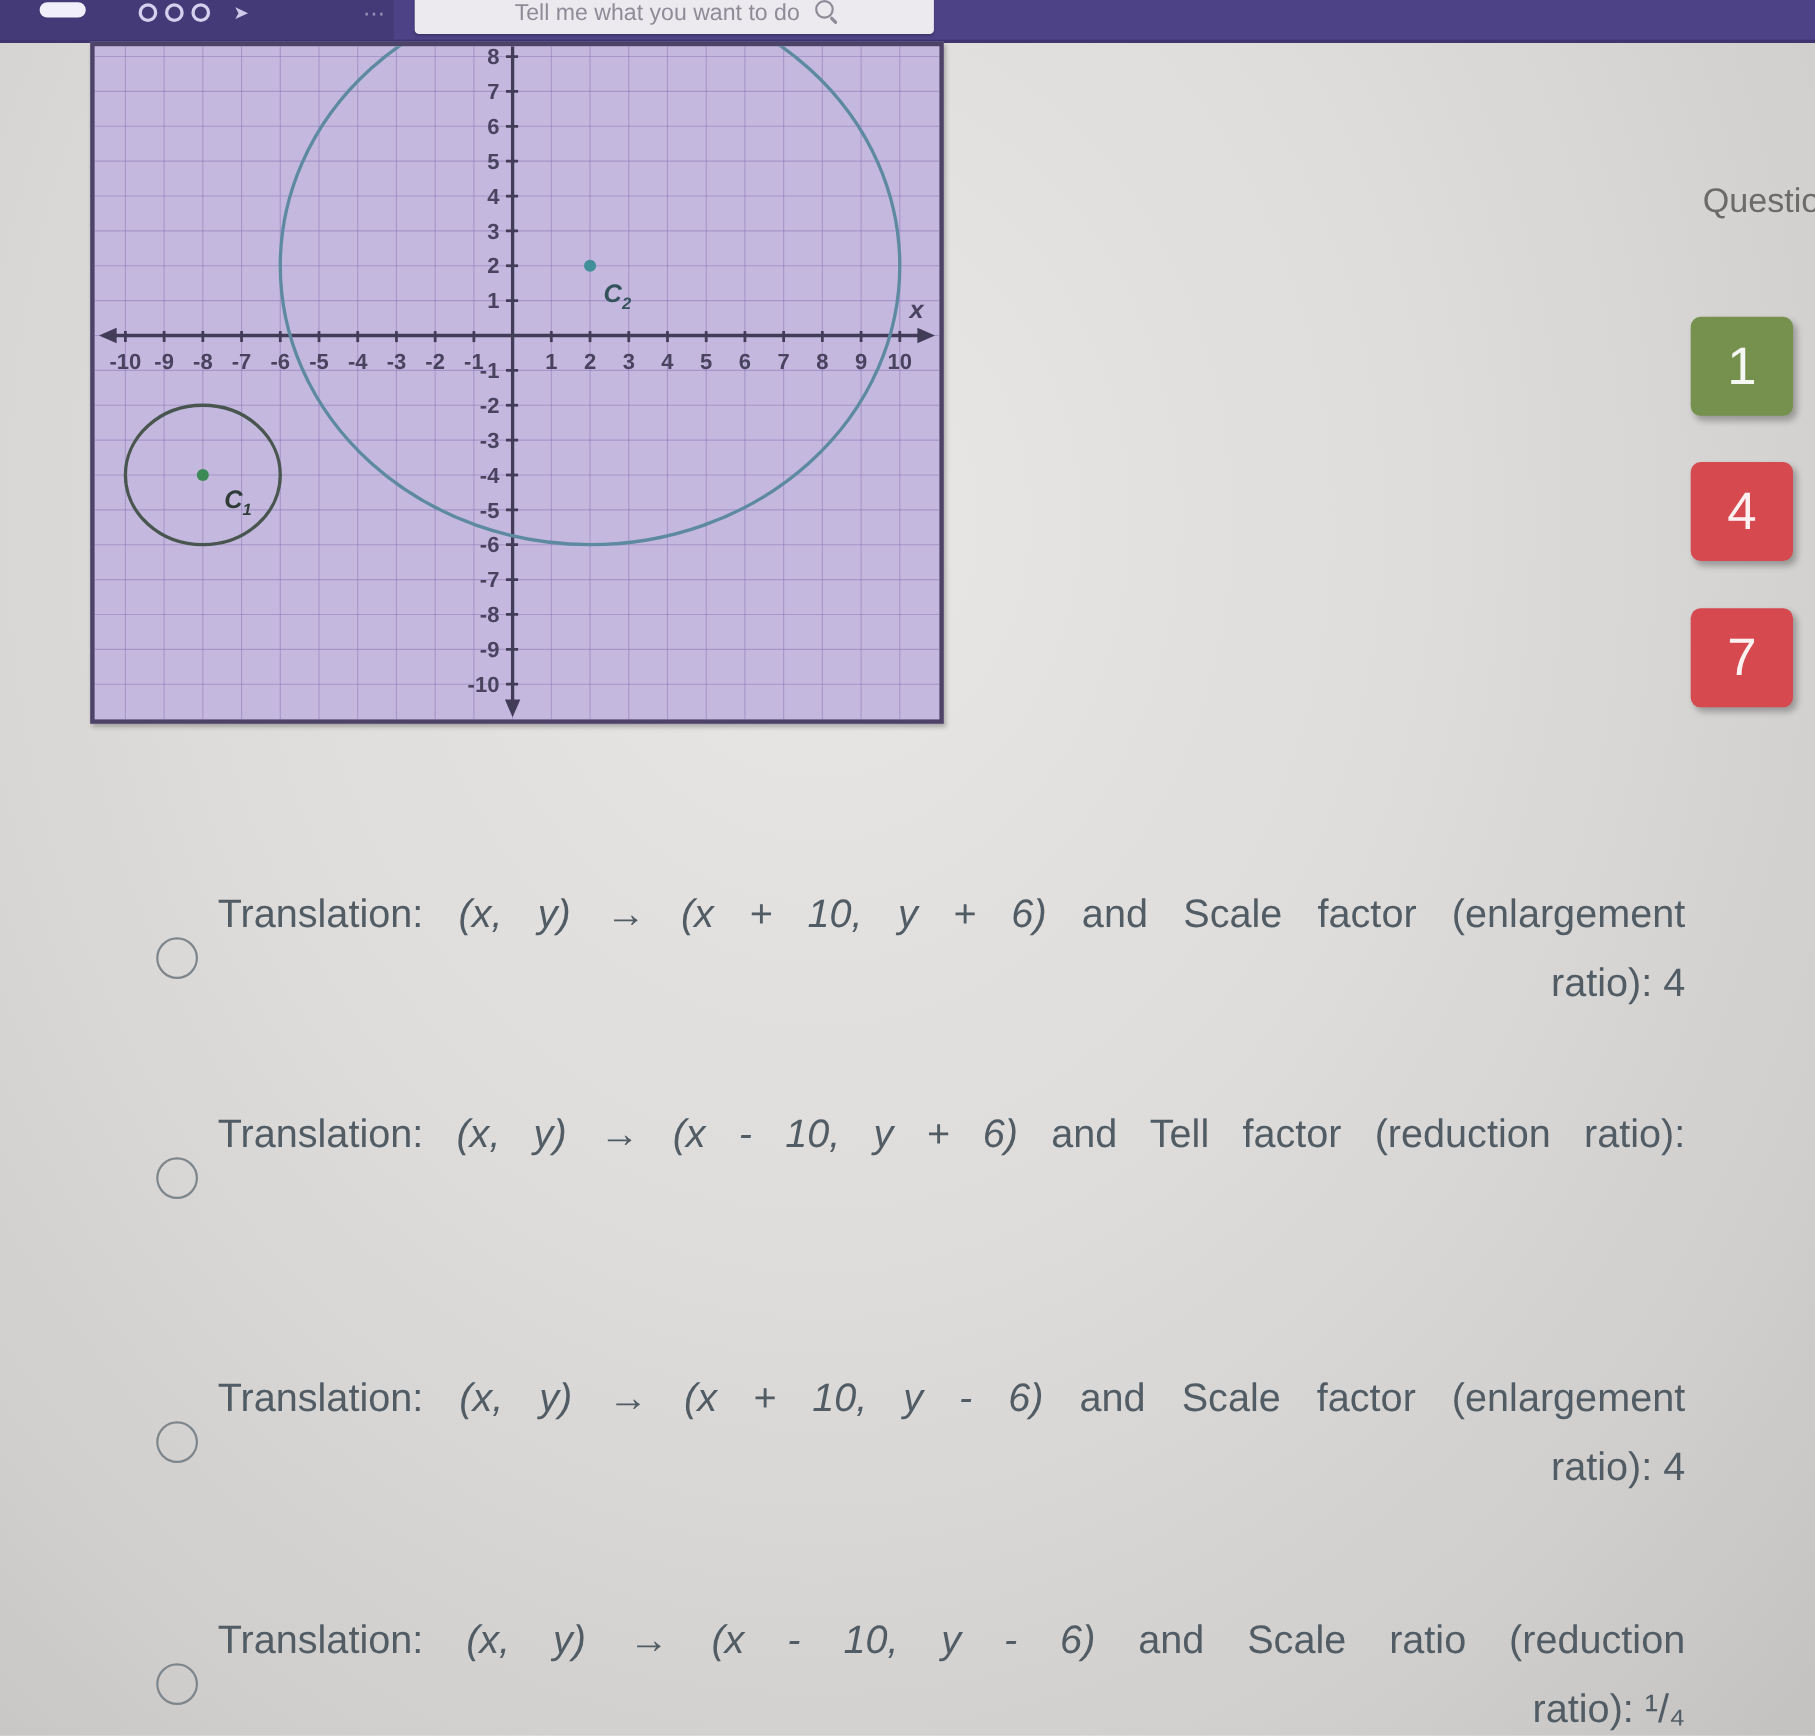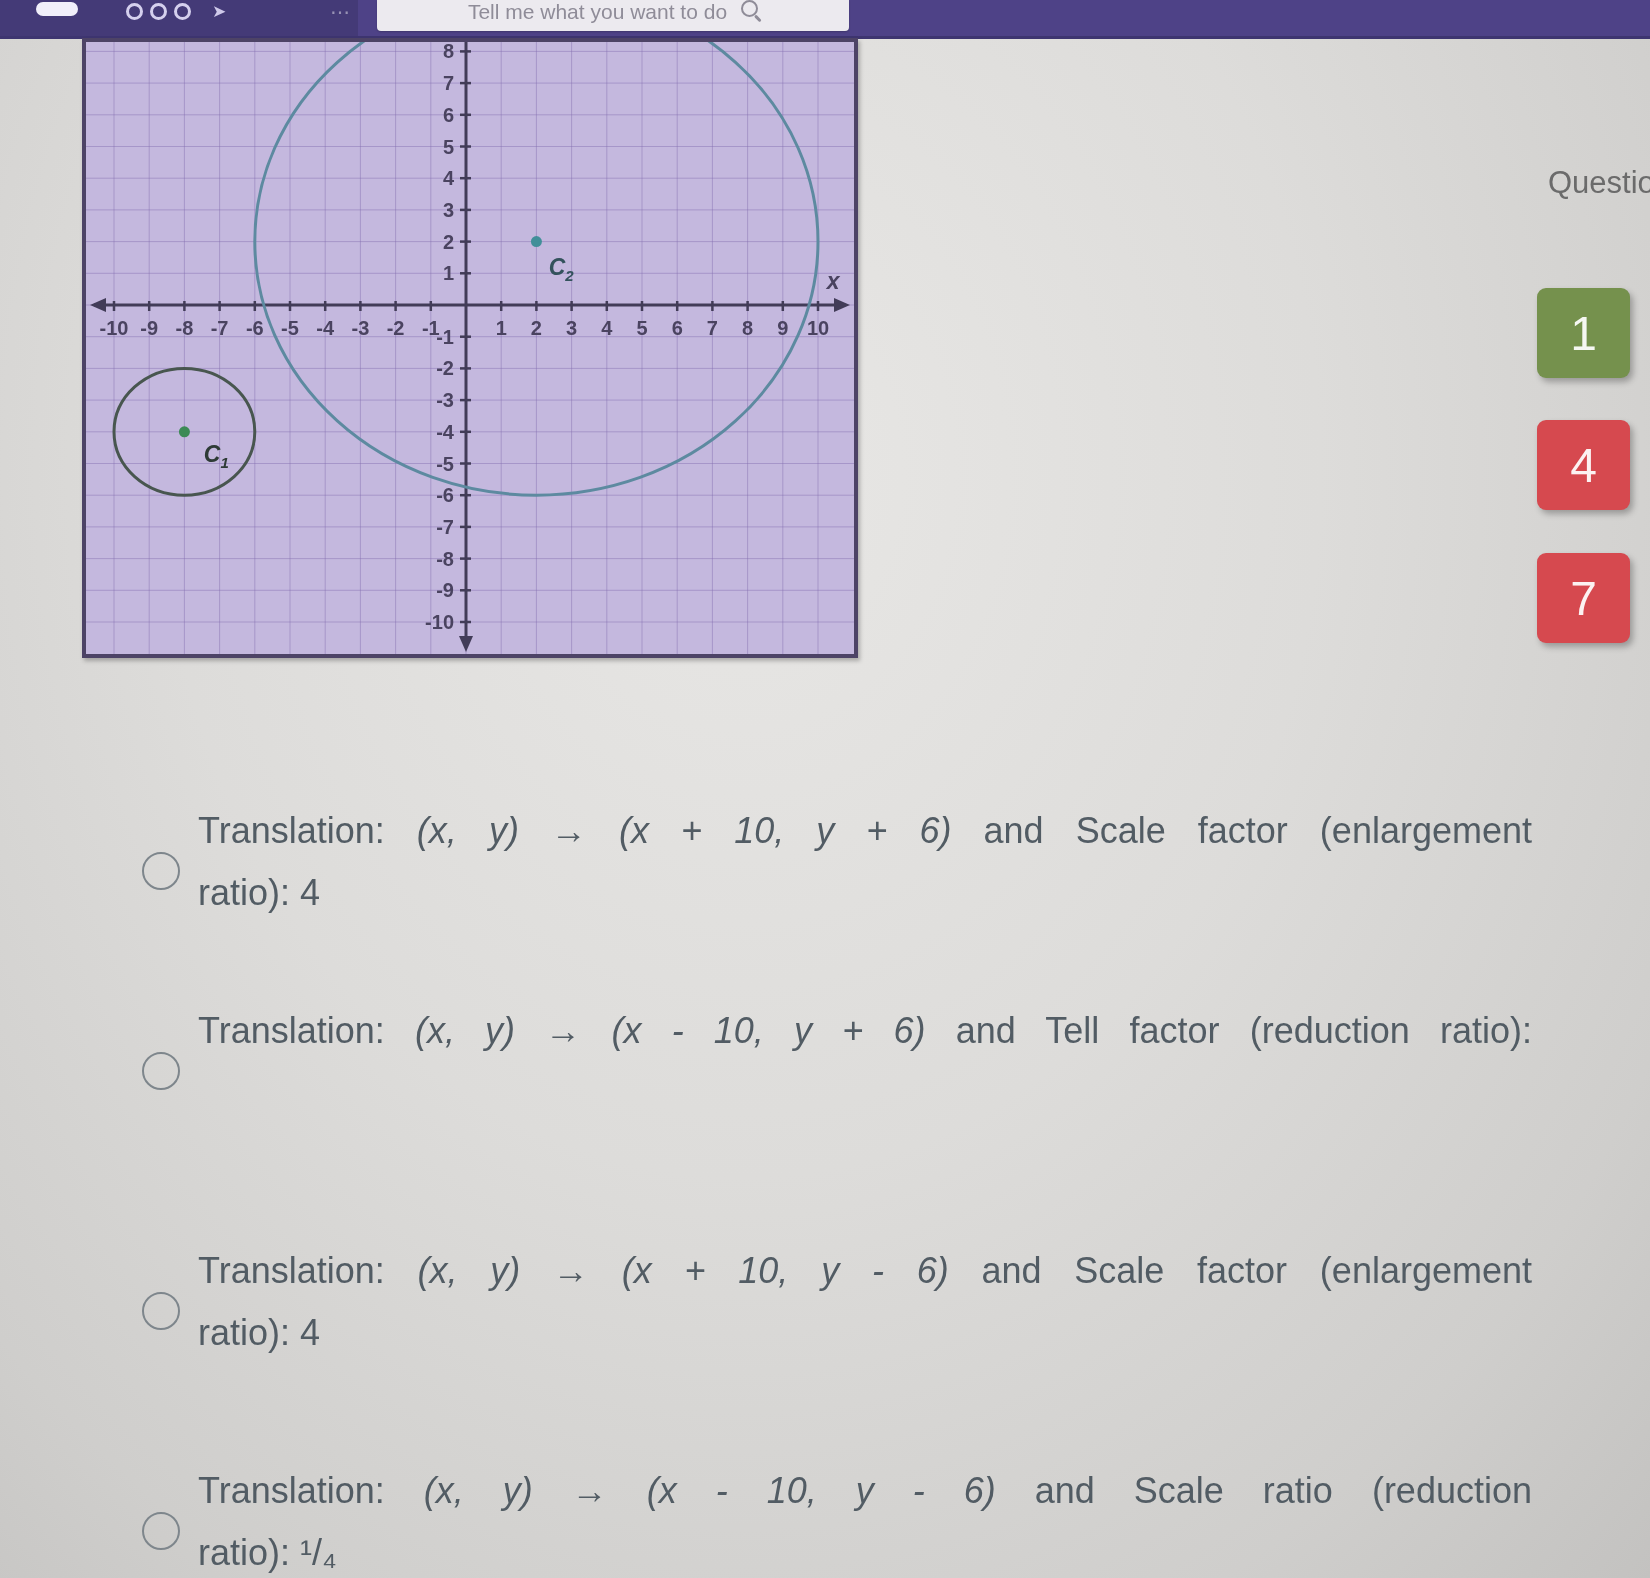--- a/index.html
+++ b/index.html
@@ -44,21 +44,21 @@
   .option{position:absolute;left:0;width:1650px;}
   .opt-radio{
     position:absolute;left:142px;width:38px;height:38px;border:2.5px solid #7e868c;border-radius:50%;
     background:transparent;box-sizing:border-box;
   }
   .opt-text{
     position:absolute;left:198px;width:1334px;
     font-size:36px;line-height:62px;color:#525c64;
   }
   .opt-line1{text-align:justify;text-align-last:justify;}
-  .opt-line2{text-align:left;}
+  .opt-line2{text-align:right;}
   .math{font-style:italic;margin-top:36px;}
 </style>
 </head>
 <body>
 
 <div class="ribbon">
   <div class="ribbon-left"></div>
   <div class="dash-icon"></div>
   <div class="ribbon-dots">
       <i></i>

